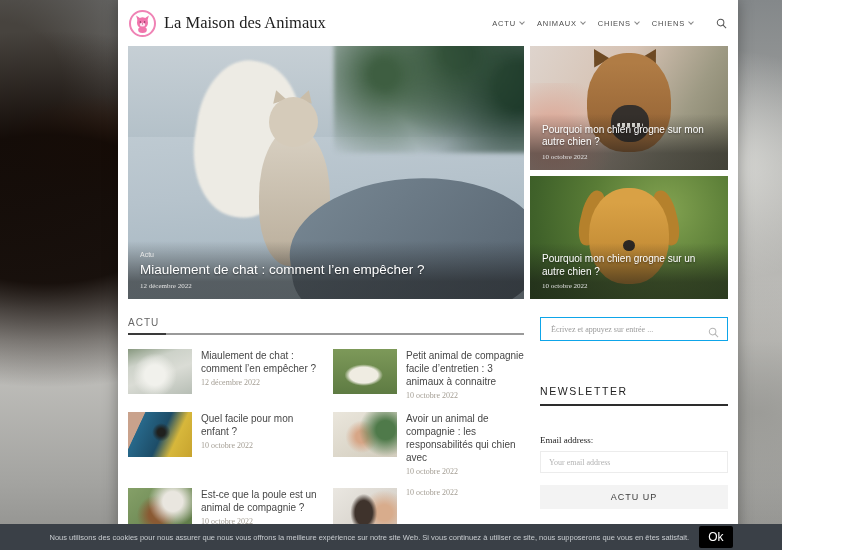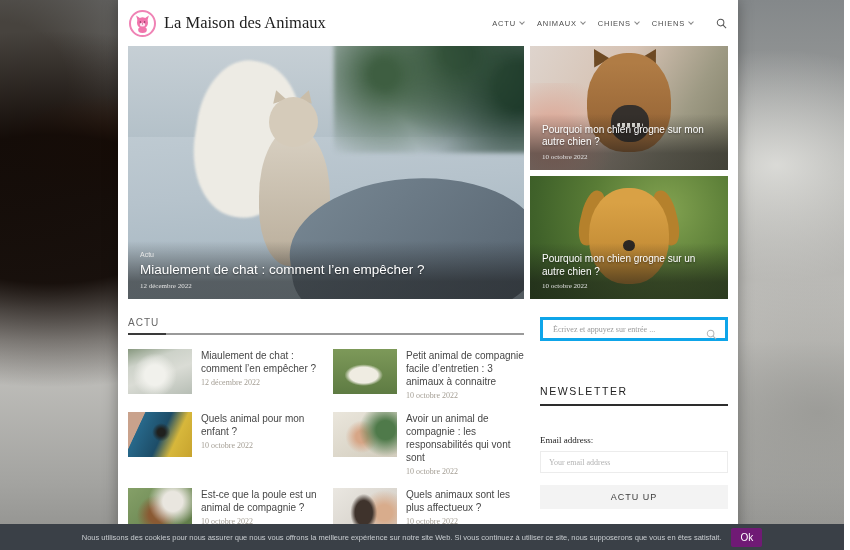--- a/index.html
+++ b/index.html
@@ -1,17 +1,17 @@
 <!DOCTYPE html>
 <html><head>
 <meta charset="utf-8">
 <style>
   * { margin:0; padding:0; box-sizing:border-box; }
   html,body { width:850px; height:550px; overflow:hidden; font-family:"Liberation Sans", sans-serif; }
-  .viewport { position:relative; width:844px; height:550px; overflow:hidden;
+  .viewport { position:relative; width:782px; height:550px; overflow:hidden;
     background:
       radial-gradient(55% 45% at 6% 38%, rgba(18,10,6,0.96) 30%, rgba(18,10,6,0) 72%),
       radial-gradient(18% 14% at 13% 27%, rgba(120,60,25,0.8), rgba(120,60,25,0) 70%),
       radial-gradient(40% 55% at 0% 15%, #47433e 20%, rgba(71,67,62,0) 75%),
       radial-gradient(30% 30% at 92% 30%, rgba(236,236,232,0.75), rgba(236,236,232,0) 70%),
       radial-gradient(35% 35% at 97% 75%, rgba(150,150,146,0.8), rgba(150,150,146,0) 70%),
       linear-gradient(180deg,#84888a 0%, #a9a9a6 35%, #c6c5c1 62%, #a3a3a0 88%, #8e8e8b 100%);
   }
   .page { position:absolute; left:118px; top:0; width:620px; height:550px; background:#ffffff; box-shadow:0 0 14px rgba(0,0,0,0.35); }
 
@@ -88,36 +88,36 @@
   .t5::after { content:""; display:block; width:100%; height:100%; background:
       radial-gradient(circle at 70% 30%, #e9e6df 18%, rgba(233,230,223,0) 45%),
       radial-gradient(circle at 45% 60%, #8a5a33 18%, rgba(138,90,51,0) 45%); }
   .t6 { background:linear-gradient(140deg,#eae7e1 0%, #cfcac2 100%); }
   .t6::after { content:""; display:block; width:100%; height:100%; background:
       radial-gradient(ellipse 30% 60% at 48% 55%, #3f332c 45%, rgba(63,51,44,0) 70%),
       radial-gradient(circle at 80% 55%, #d8ac8c 14%, rgba(216,172,140,0) 40%); }
 
   
   .sidebar { flex:1; }
-  .search-box { position:relative; border:3px solid #0ea5e9; height:24px; display:flex; align-items:flex-end; }
+  .search-box { position:relative; border:1px solid #0ea5e9; height:24px; display:flex; align-items:flex-end; }
   .search-box input { border:0; outline:none; width:100%; height:100%; padding:0 26px 0 10px; font-family:"Liberation Serif", serif; font-size:8px; color:#666; background:transparent; }
   .search-box input::placeholder { color:#9b9b9b; }
   .sb-icon { position:absolute; right:8px; top:6px; }
   .side-head { font-size:10.5px; letter-spacing:1.6px; color:#222; padding-bottom:7px; border-bottom:2px solid #2d2d2d; }
   .nl-head { margin-top:44px; }
   .email-label { margin-top:29px; font-family:"Liberation Serif", serif; font-size:9px; color:#222; }
   .email-input { margin-top:6px; width:100%; height:22px; border:1px solid #ececec; padding:0 8px; font-family:"Liberation Serif", serif; font-size:8px; color:#666; outline:none; }
   .email-input::placeholder { color:#b3b3b3; }
   .signup-btn { margin-top:12px; width:100%; height:24px; background:#f3f3f3; border:0; font-size:9px; letter-spacing:1px; color:#3c3c3c; cursor:pointer; font-family:"Liberation Sans", sans-serif; }
   .fb-head { margin-top:27px; }
 
   
   .cookie-bar { position:absolute; left:0; right:0; bottom:0; height:26px; background:#3a4047; display:flex; align-items:center; justify-content:center; gap:10px; z-index:5; }
   .cookie-text { font-size:7.5px; color:#c8ccd0; }
-  .cookie-ok { background:#701a75; color:#fff; font-size:10px; border:0; border-radius:2px; padding:4px 9px; cursor:pointer; }
+  .cookie-ok { background:#000000; color:#fff; font-size:12px; border:0; border-radius:2px; padding:4px 9px; cursor:pointer; }
 </style>
 </head>
 <body>
 
 <div class="viewport">
   <div class="page">
 
     <div class="header">
       <div class="brand">
         <span class="brand-badge">
@@ -222,45 +222,44 @@
               <div class="thumb t2"></div>
               <div>
                 <div class="art-title">Petit animal de compagnie facile d’entretien : 3 animaux à connaitre</div>
                 <div class="art-date">10 octobre 2022</div>
               </div>
             </div>
 
             <div class="art-item">
               <div class="thumb t3"></div>
               <div>
-                <div class="art-title">Quels animal pour mon enfant ?</div>
+                <div class="art-title">Quel facile pour mon enfant ?</div>
                 <div class="art-date">10 octobre 2022</div>
               </div>
             </div>
 
             <div class="art-item">
               <div class="thumb t4"></div>
               <div>
-                <div class="art-title">Avoir un animal de compagnie : les responsabilités qui vont sont</div>
+                <div class="art-title">Avoir un animal de compagnie : les responsabilités qui chien avec</div>
                 <div class="art-date">10 octobre 2022</div>
               </div>
             </div>
 
             <div class="art-item">
               <div class="thumb t5"></div>
               <div>
                 <div class="art-title">Est-ce que la poule est un animal de compagnie ?</div>
                 <div class="art-date">10 octobre 2022</div>
               </div>
             </div>
 
             <div class="art-item">
               <div class="thumb t6"></div>
               <div>
-                <div class="art-title">Quels animaux sont les plus affectueux ?</div>
                 <div class="art-date">10 octobre 2022</div>
               </div>
             </div>
 
           </div>
         </div>
 
         <div class="sidebar">
           <div class="search-box">
             <input type="text" placeholder="Écrivez et appuyez sur entrée ..." style="">

